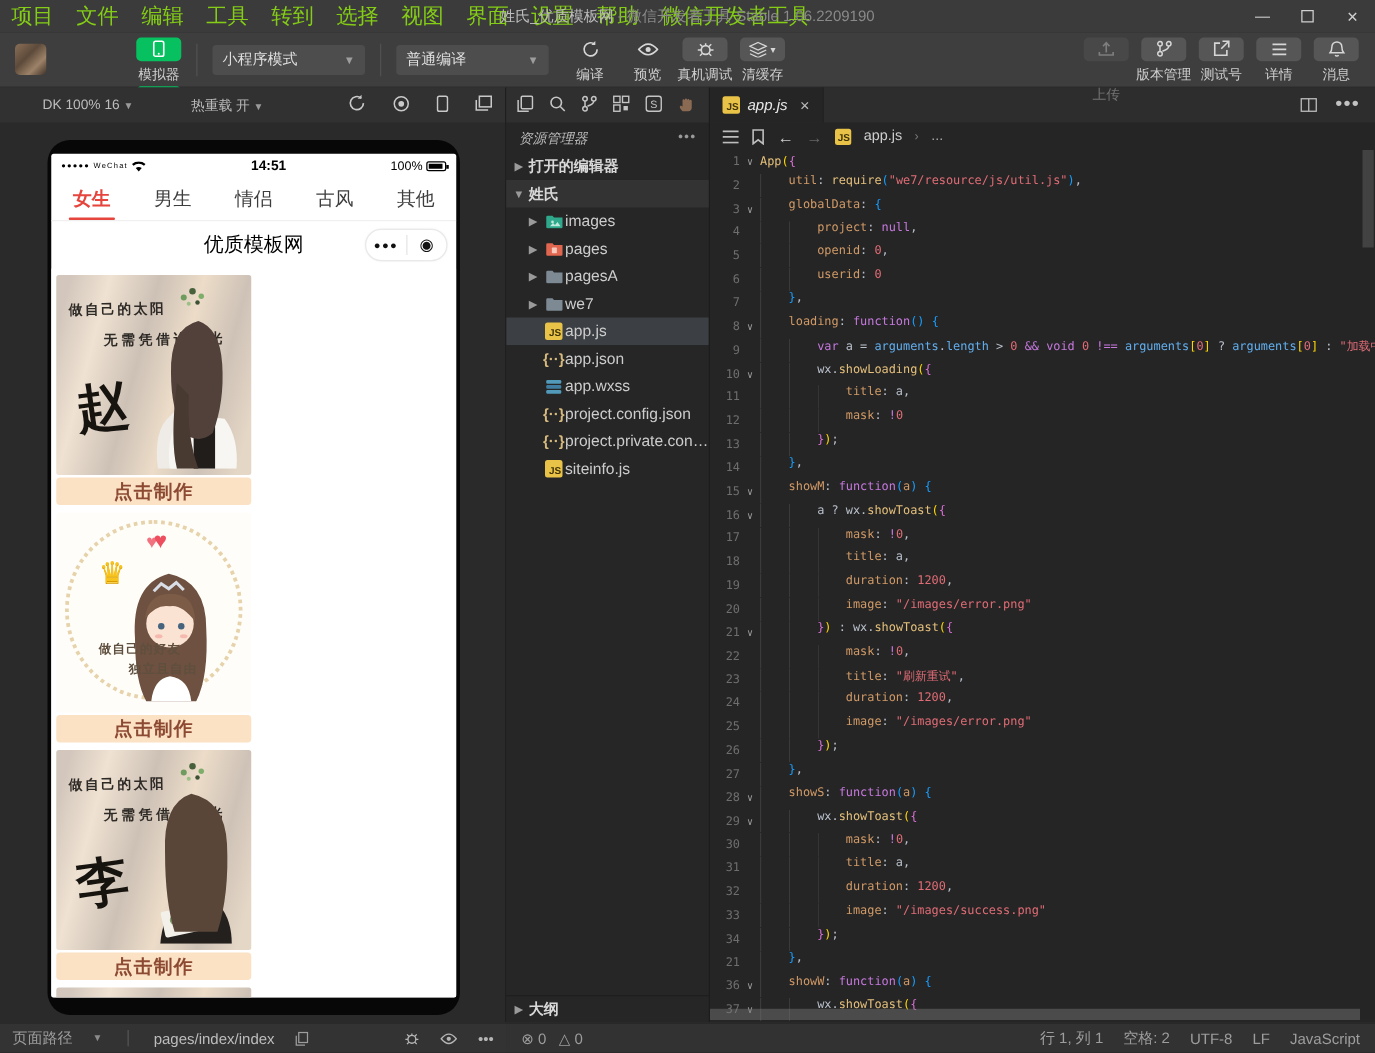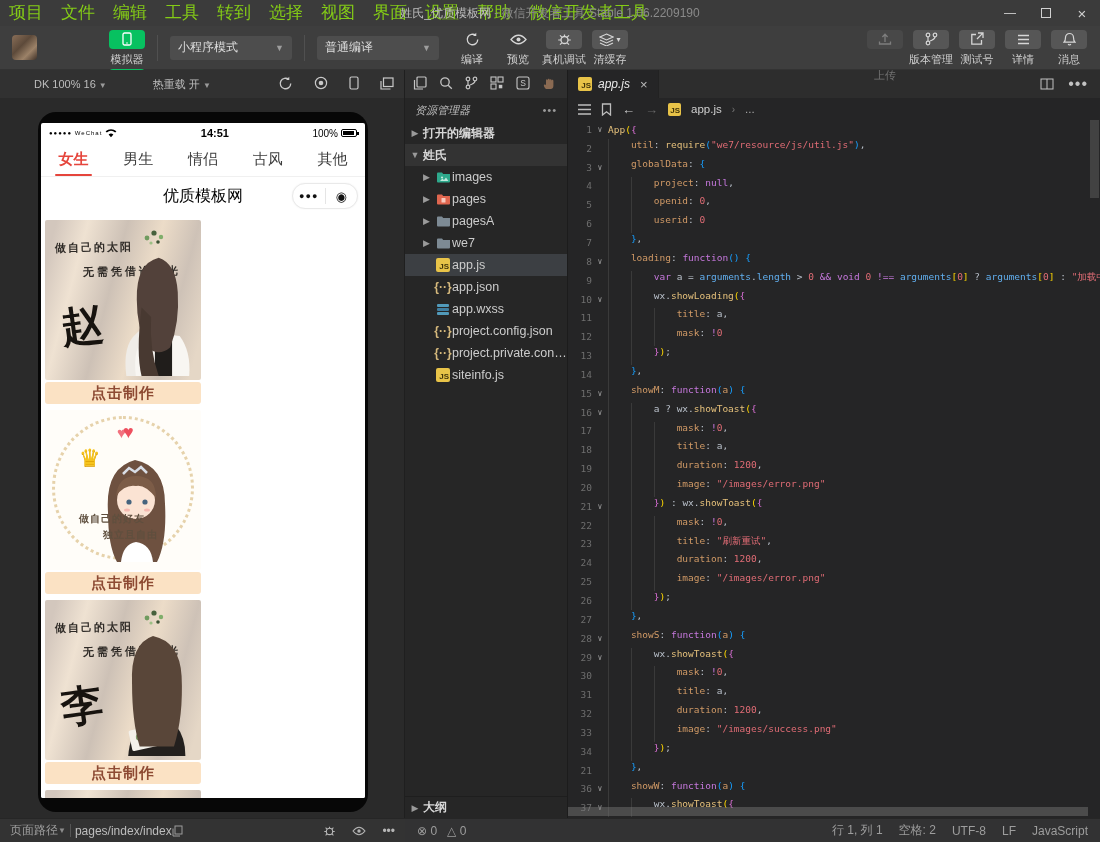--- a/index.html
+++ b/index.html
@@ -126,21 +126,21 @@
   .cl .ctext{flex:1;overflow:hidden;}
   .ind{display:inline-block;width:4ch;box-shadow:inset 1px 0 0 #3a3a3a;height:18.85px;vertical-align:top;}
   .tk-pr{color:#d19a66}.tk-kw{color:#c678dd}.tk-st{color:#e06c75}.tk-nu{color:#e06c75}
   .tk-fn{color:#e5c07b}.tk-vr{color:#61afef}.tk-pu{color:#b9c0ca}.tk-op{color:#c678dd}
   .tk-b1{color:#ffd700}.tk-b2{color:#da70d6}.tk-b3{color:#179fff}
   #hscroll{position:absolute;left:0;right:12px;bottom:2px;height:9px;background:rgba(121,121,121,.45);}
   #vscroll{position:absolute;right:1px;top:0;width:9px;height:78px;background:rgba(121,121,121,.35);}
 
   
   #bottombar{height:24px;display:flex;flex:none;background:#323233;border-top:1px solid #262626;font-size:12px;color:#9d9d9d;}
-  #pagepath{width:405px;flex:none;display:flex;align-items:center;padding:0 10px;gap:0;background:#333;}
+  #pagepath{width:405px;flex:none;display:flex;align-items:center;padding:0 10px;gap:16px;background:#333;}
   #pagepath .caret{font-size:8px;color:#8b8b8b;}
   #pagepath .div{width:1px;height:13px;background:#555;margin:0 4px;}
   #pagepath .icons{margin-left:auto;display:flex;gap:16px;align-items:center;color:#b5b5b5;}
   #statusbar{flex:1;display:flex;align-items:center;padding:0 12px;gap:14px;}
   #statusbar .left{display:flex;gap:10px;align-items:center;}
   #statusbar .right{margin-left:auto;display:flex;gap:16px;align-items:center;white-space:nowrap;}
 </style>
 </head>
 <body>
 

